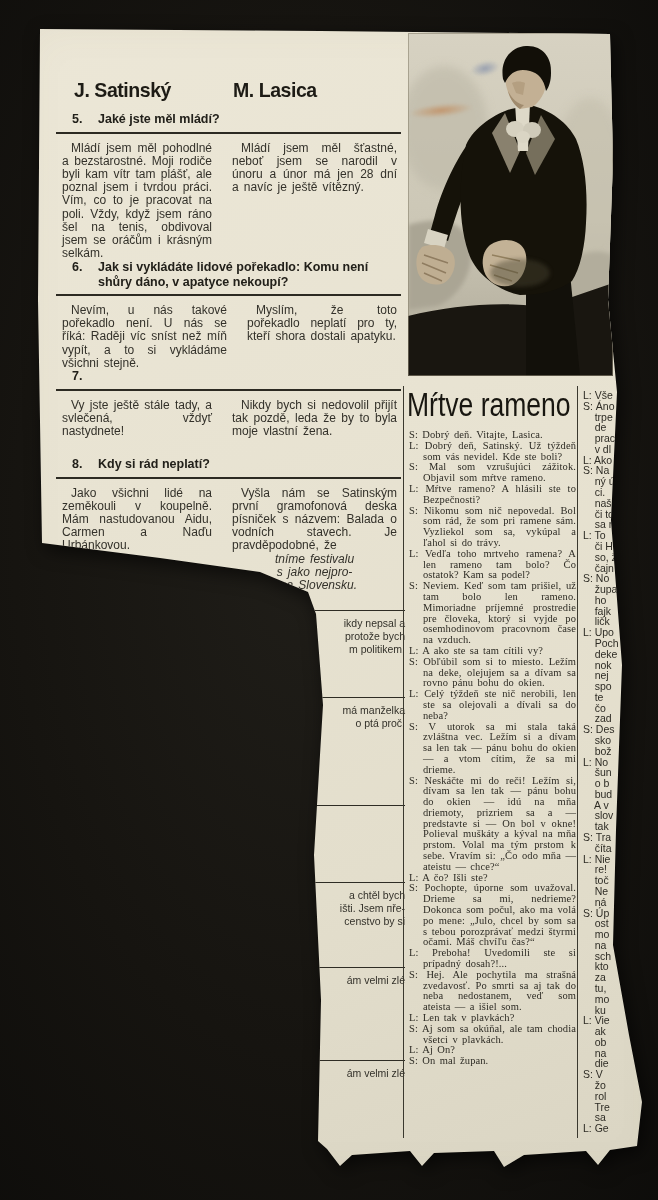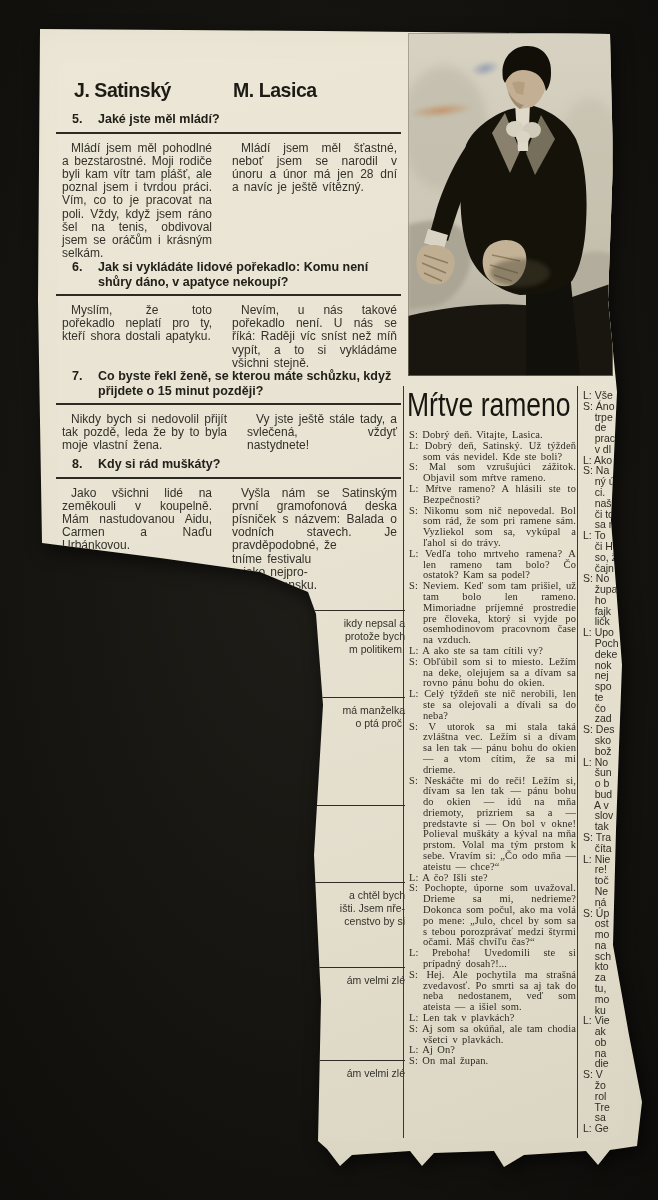--- a/index.html
+++ b/index.html
@@ -26,21 +26,21 @@
   .qhead{display:flex;gap:9px;padding-left:16px;font-size:12.5px;font-weight:bold;
          color:#22201a;line-height:14.5px;}
   .qnum{width:17px;flex:none;}
   .qtext{flex:1;}
   .qrule{border-top:2px solid #2c2a22;margin-top:5px;}
   .qcols{display:flex;gap:20px;padding:8px 4px 0 6px;}
   .qa{margin:0;font-size:12px;line-height:13.2px;text-align:justify;
       text-indent:9px;word-spacing:1.8px;color:#33312a;}
   .qa.colL{width:150px;flex:none;}
   .qa.colR{flex:1;}
-  .qa .contline{display:block;text-align:left;text-indent:0;}
+  .qa .contline{display:block;text-align:center;text-indent:0;font-style:italic;}
   .frag{position:absolute;left:298px;width:107px;font-size:10.5px;line-height:13.2px;
         text-align:right;color:#33312a;}
   .frule{border-top:1.8px solid #2e2c24;margin-bottom:6px;}
   .photo{position:absolute;left:408px;top:33px;width:205px;height:343px;}
   .stain{position:absolute;border-radius:50%;filter:blur(1.5px);}
   .stain.blue{left:470px;top:61px;width:30px;height:15px;transform:rotate(-12deg);
       background:radial-gradient(ellipse,rgba(95,115,160,.55),rgba(95,115,160,0) 70%);}
   .stain.rust{left:409px;top:104px;width:64px;height:13px;transform:rotate(-6deg);
       background:radial-gradient(ellipse,rgba(190,105,40,.5),rgba(190,105,40,0) 72%);}
   .title{position:absolute;left:407px;top:385px;width:172px;white-space:nowrap;
@@ -77,39 +77,38 @@
               <p class="qa colR">Mládí jsem měl šťastné, neboť jsem se narodil v únoru a únor má jen 28 dní a navíc je ještě vítězný.</p>
             </div>
           </div>
           <div class="qblock">
             <div class="qhead">
               <span class="qnum">6.</span>
               <span class="qtext">Jak si vykládáte lidové pořekadlo: Komu není shůry dáno, v apatyce nekoupí?</span>
             </div>
             <div class="qrule"></div>
             <div class="qcols">
+              <p class="qa colR">Nevím, u nás takové pořekadlo není. U nás se říká: Raději víc sníst než míň vypít, a to si vykládáme všichni stejně.</p>
               <p class="qa colL">Myslím, že toto pořekadlo neplatí pro ty, kteří shora dostali apatyku.</p>
-              <p class="qa colR">Nevím, u nás takové pořekadlo není. U nás se říká: Raději víc sníst než míň vypít, a to si vykládáme všichni stejně.</p>
             </div>
           </div>
           <div class="qblock">
             <div class="qhead">
               <span class="qnum">7.</span>
-              <span class="qtext">Co byste řekl ženě, se kterou máte schůzku, když přijdete o 15 minut později?</span>
-            </div>
-            <div class="qrule"></div>
-            <div class="qcols">
+            </div>
+            <div class="qrule"></div>
+            <div class="qcols">
+              <p class="qa colL">Vy jste ještě stále tady, a svlečená, vždyť nastydnete!</p>
               <p class="qa colR">Nikdy bych si nedovolil přijít tak pozdě, leda že by to byla moje vlastní žena.</p>
-              <p class="qa colL">Vy jste ještě stále tady, a svlečená, vždyť nastydnete!</p>
             </div>
           </div>
           <div class="qblock">
             <div class="qhead">
               <span class="qnum">8.</span>
-              <span class="qtext">Kdy si rád muškáty?</span>
+              <span class="qtext">Kdy si rád neplatí?</span>
             </div>
             <div class="qrule"></div>
             <div class="qcols">
               <p class="qa colL">Jako všichni lidé na zeměkouli v koupelně. Mám nastudovanou Aidu, Carmen a Naďu Urbánkovou.</p>
               <p class="qa colR">Vyšla nám se Satinským první gramofonová deska písniček s názvem: Balada o vodních stavech. Je pravděpodobné, že<span class="contline">tníme festivalu</span><span class="contline">s jako nejpro-</span><span class="contline">i na Slovensku.</span></p>
             </div>
           </div>
         </div>
 
       <div>

